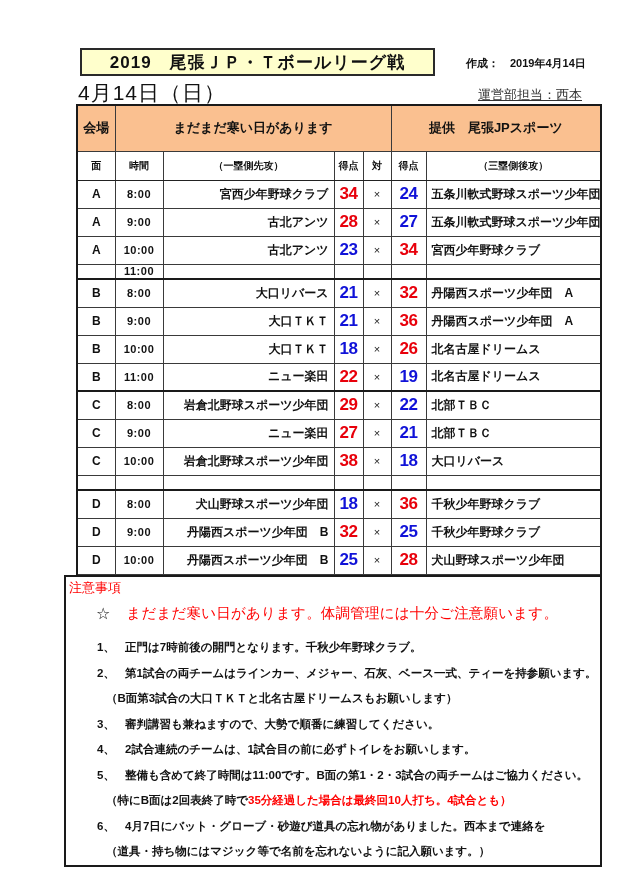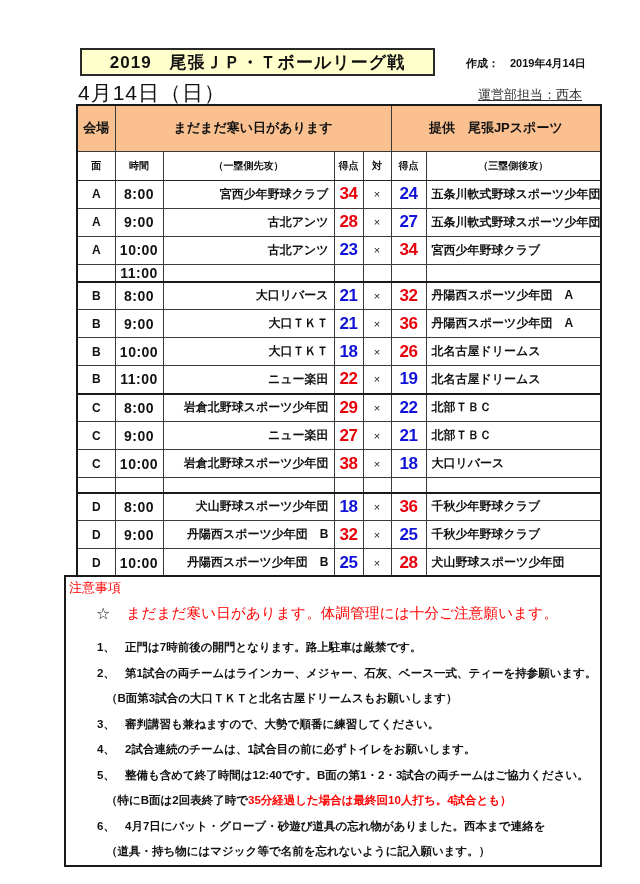--- a/index.html
+++ b/index.html
@@ -19,21 +19,21 @@
   .manager{position:absolute;left:478px;top:86px;font-size:13px;text-decoration:underline;color:#333;}
 
   table.schedule{position:absolute;left:76px;top:104px;width:524px;border-collapse:collapse;table-layout:fixed;
     border:2px solid var(--border);}
   .schedule th,.schedule td{border:1px solid #3a3a3a;padding:0 3px;overflow:hidden;white-space:nowrap;}
   .venue-row th{background:var(--header-bg);height:46px;font-size:13px;font-weight:bold;text-align:center;}
   .cols-row th{height:29px;font-size:10px;font-weight:bold;text-align:center;background:#fff;border-bottom:1.5px solid #222;}
   tr.h28{height:28px;} tr.h15{height:15px;}
   tr.group-start td{border-top:2px solid var(--border);}
   td.court{font-size:12px;font-weight:bold;text-align:center;}
-  td.time{font-size:14px;font-weight:bold;text-align:center;letter-spacing:0.5px;margin-left:42px;}
+  td.time{font-size:11px;font-weight:bold;text-align:center;letter-spacing:0.5px;margin-left:42px;}
   td.home{font-size:12px;font-weight:bold;text-align:right;padding-right:5px;}
   td.away{font-size:12px;font-weight:bold;text-align:left;padding-left:5px;}
   td.score{font-size:17px;font-weight:bold;text-align:center;letter-spacing:-0.5px;}
   td.score.red{color:var(--score-red);} td.score.blue{color:var(--score-blue);}
   td.vs{font-size:11px;text-align:center;color:#222;}
 
   .notes-box{position:absolute;left:64px;top:575px;width:538px;height:292px;border:2.5px solid var(--border);background:#fff;}
   .notes-heading{margin:2px 16px 0 3px;font-size:13px;color:var(--note-red);}
   .star-line{margin:7px 0 0 30px;display:flex;align-items:center;}
   .star-line .star{font-size:16px;color:#111;margin-right:16px;}
@@ -232,40 +232,40 @@
 
   <div class="notes-box">
     <div class="notes-heading">注意事項</div>
     <div class="star-line">
       <span class="star">☆</span>
       <span class="star-text">まだまだ寒い日があります。体調管理には十分ご注意願います。</span>
     </div>
     <div class="notes-lines">
         <div class="note-line">
           <span class="num">1、</span>
-          <span class="seg">正門は7時前後の開門となります。路上駐車は厳禁です。</span>
+          <span class="seg">正門は7時前後の開門となります。千秋少年野球クラブ。</span>
         </div>
         <div class="note-line">
           <span class="num">2、</span>
           <span class="seg">第1試合の両チームはラインカー、メジャー、石灰、ベース一式、ティーを持参願います。</span>
         </div>
         <div class="note-line sub">
           <span class="seg">（B面第3試合の大口ＴＫＴと北名古屋ドリームスもお願いします）</span>
         </div>
         <div class="note-line">
           <span class="num">3、</span>
           <span class="seg">審判講習も兼ねますので、大勢で順番に練習してください。</span>
         </div>
         <div class="note-line">
           <span class="num">4、</span>
           <span class="seg">2試合連続のチームは、1試合目の前に必ずトイレをお願いします。</span>
         </div>
         <div class="note-line">
           <span class="num">5、</span>
-          <span class="seg">整備も含めて終了時間は12:40です。B面の第1・2・3試合の両チームはご協力ください。</span>
+          <span class="seg">整備も含めて終了時間は11:00です。B面の第1・2・3試合の両チームはご協力ください。</span>
         </div>
         <div class="note-line sub">
           <span class="seg">（特にB面は2回表終了時で</span>
           <span class="seg red">35分経過した場合は最終回10人打ち。4試合とも）</span>
         </div>
         <div class="note-line">
           <span class="num">6、</span>
           <span class="seg">4月7日にバット・グローブ・砂遊び道具の忘れ物がありました。西本まで連絡を</span>
         </div>
         <div class="note-line sub">

